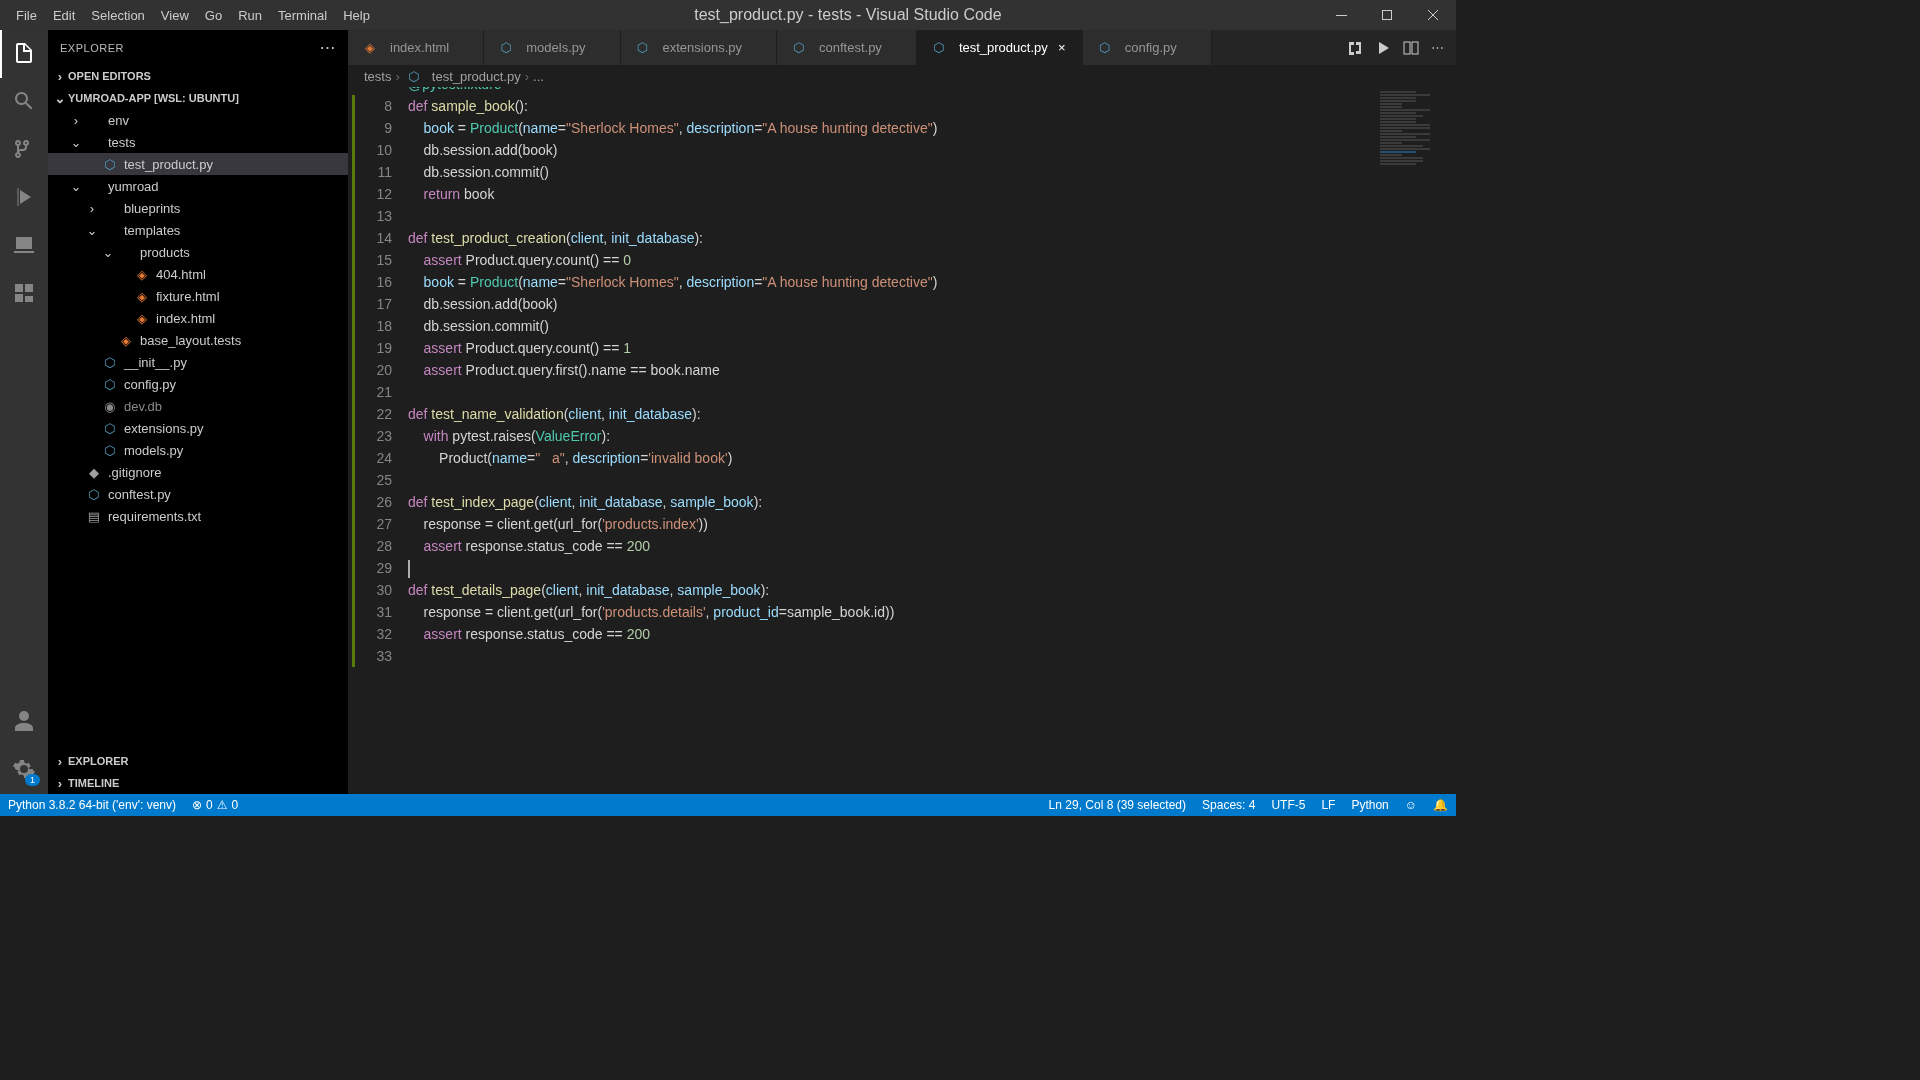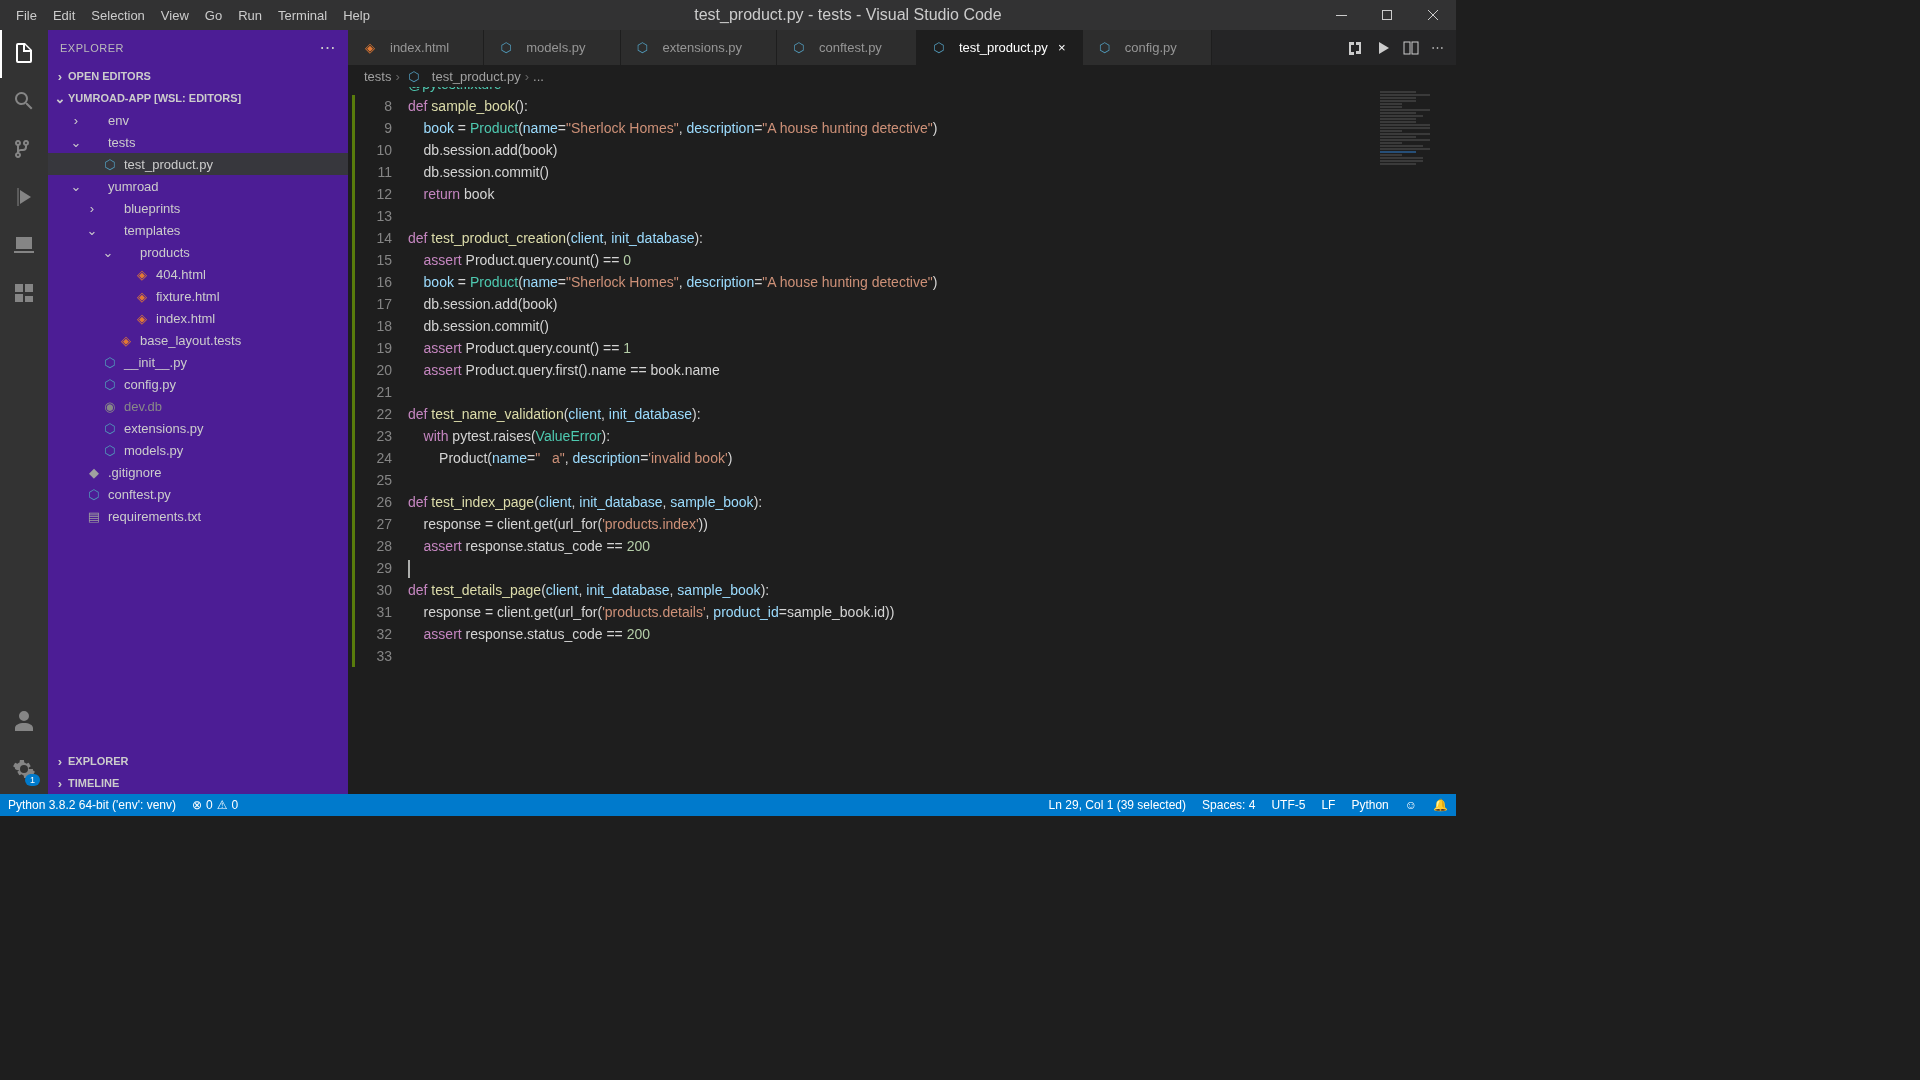--- a/index.html
+++ b/index.html
@@ -15,21 +15,21 @@
 .main { display: flex; height: calc(100% - 52px); }
 
 .activity-bar { width: 48px; background: #333333; display: flex; flex-direction: column; }
 .activity-top { flex: 1; display: flex; flex-direction: column; }
 .activity-item { width: 48px; height: 48px; display: flex; align-items: center; justify-content: center; cursor: pointer; color: #858585; position: relative; }
 .activity-item.active { color: #ffffff; }
 .activity-item.active::before { content: ''; position: absolute; left: 0; top: 0; bottom: 0; width: 2px; background: #ffffff; }
 .activity-item svg { width: 24px; height: 24px; }
 .badge { position: absolute; bottom: 8px; right: 8px; background: #007acc; color: #fff; border-radius: 10px; font-size: 9px; padding: 1px 5px; }
 
-.sidebar { width: 300px; background: #4c1d95; display: flex; flex-direction: column; overflow: hidden; }
+.sidebar { width: 300px; background: #000000; display: flex; flex-direction: column; overflow: hidden; }
 .sidebar-header { height: 35px; display: flex; align-items: center; justify-content: space-between; padding: 0 12px; font-size: 11px; color: #bbbbbb; letter-spacing: 0.5px; }
 .sidebar-actions { color: #cccccc; font-size: 16px; cursor: pointer; }
 .tree { flex: 1; overflow: auto; }
 .tree-item { display: flex; align-items: center; padding: 2px 8px; cursor: pointer; font-size: 13px; height: 22px; }
 .tree-item.selected { background: #37373d; }
 .tree-chevron { width: 16px; display: flex; align-items: center; justify-content: center; font-size: 13px; }
 .tree-icon { width: 20px; display: flex; align-items: center; justify-content: center; margin-right: 4px; }
 .folder-icon { color: #c09553; }
 .py-icon { color: #519aba; }
 .html-icon { color: #e37933; }
@@ -171,21 +171,21 @@
     <div class="sidebar-header">
       <span>EXPLORER</span>
       <span class="sidebar-actions">⋯</span>
     </div>
     <div class="section-header">
       <span class="tree-chevron">›</span>
       <span>OPEN EDITORS</span>
     </div>
     <div class="section-header">
       <span class="tree-chevron">⌄</span>
-      <span>YUMROAD-APP [WSL: EDITORS]</span>
+      <span>YUMROAD-APP [WSL: UBUNTU]</span>
     </div>
     <div class="tree">
       <div class="tree-item" style="padding-left:20px">
           <span class="tree-chevron">›</span>
           <span class="tree-icon folder-icon"></span>
           <span>env</span>
         </div>
       <div class="tree-item" style="padding-left:20px">
           <span class="tree-chevron">⌄</span>
           <span class="tree-icon folder-icon"></span>
@@ -413,21 +413,21 @@
 
 <div class="status-bar">
   <div class="status-item">Python 3.8.2 64-bit ('env': venv)</div>
   <div class="status-item">
     <span>⊗</span>
       <span>0</span>
     <span>⚠</span>
       <span>0</span>
   </div>
   <div class="status-right">
-    <div class="status-item">Ln 29, Col 1 (39 selected)</div>
+    <div class="status-item">Ln 29, Col 8 (39 selected)</div>
     <div class="status-item">Spaces: 4</div>
     <div class="status-item">UTF-5</div>
     <div class="status-item">LF</div>
     <div class="status-item">Python</div>
     <div class="status-item">☺</div>
     <div class="status-item">🔔</div>
   </div>
 </div>
 
 </body></html>

